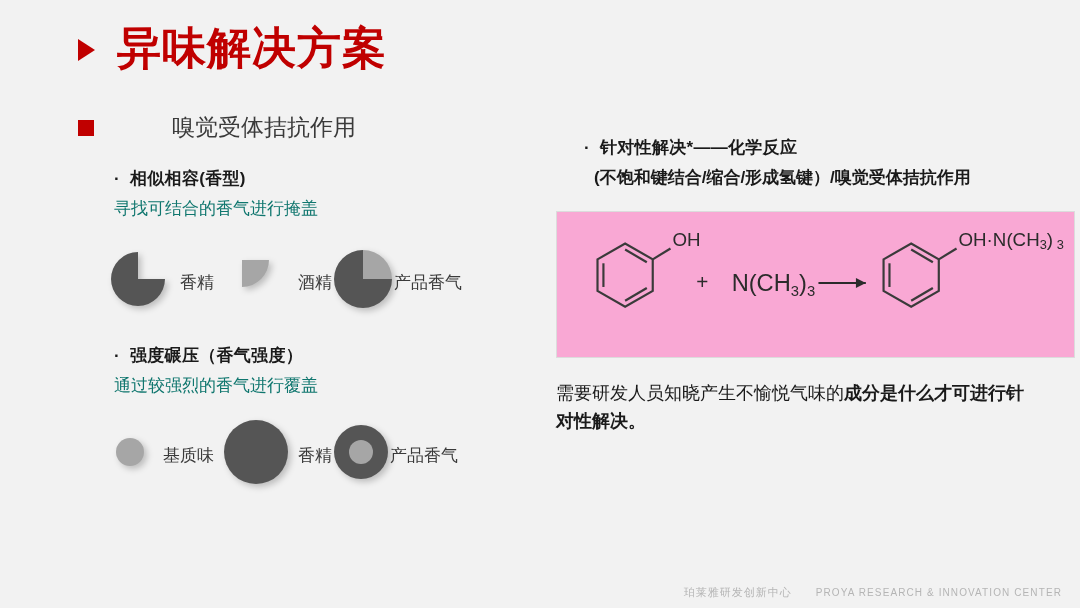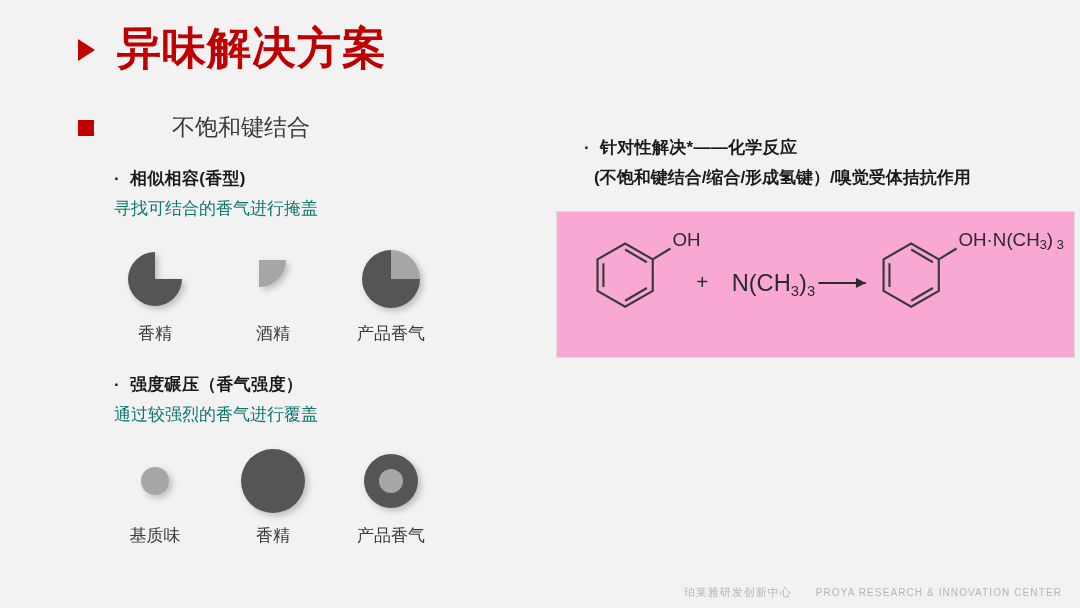--- a/index.html
+++ b/index.html
@@ -104,21 +104,21 @@
 
   
   .icon-row {
     display: flex;
     margin-top: 22px;
     padding-left: 18px;
   }
   .icon-cell {
     width: 118px;
     display: flex;
-    flex-direction: column;
+    flex-direction: row;
     align-items: center;
   }
   .icon-art {
     height: 74px;
     width: 100%;
     display: flex;
     align-items: center;
     justify-content: center;
   }
   .icon-label {
@@ -175,21 +175,21 @@
 
   <div class="title-row">
     <div class="title-tri"></div>
     <div class="title-text">异味解决方案</div>
   </div>
 
   <div class="col col-left">
 
     <div class="sec-head">
       <div class="sec-square"></div>
-      <div class="sec-title">不饱和键结合</div>
+      <div class="sec-title">嗅觉受体拮抗作用</div>
     </div>
 
     <div class="bullet-block">
       <div class="bullet-line">
         <span class="bullet-dot">·</span>
         <span class="bullet-head">相似相容(香型)</span>
       </div>
       <div class="bullet-sub">寻找可结合的香气进行掩盖</div>
     </div>
 
@@ -302,20 +302,23 @@
           <polygon points="302,48 330,32 358,48 358,80 330,96 302,80"></polygon>
           <line x1="308" y1="52" x2="308" y2="76"></line>
           <line x1="330" y1="90" x2="352" y2="77"></line>
           <line x1="352" y1="51" x2="330" y2="38"></line>
         </g>
         <line x1="358" y1="48" x2="376" y2="37" stroke="#3a3a3a" stroke-width="2.2"></line>
         <text x="378" y="34" font-family="Liberation Sans, sans-serif" font-size="19" fill="#2b2b2b">OH·N(CH<tspan font-size="13" dy="4">3</tspan><tspan font-size="19" dy="-4">)</tspan><tspan font-size="13" dy="4"> 3</tspan></text>
       </svg>
     </div>
 
+    <div class="note">
+      <span>需要研发人员知晓产生不愉悦气味的</span><b>成分是什么才可进行针对性解决。</b>
+    </div>
   </div>
 
   <div class="footer">
     <span class="footer-cn">珀莱雅研发创新中心</span>
     <span class="footer-en">PROYA RESEARCH &amp; INNOVATION CENTER</span>
   </div>
 
 </div>
 
 </body></html>

